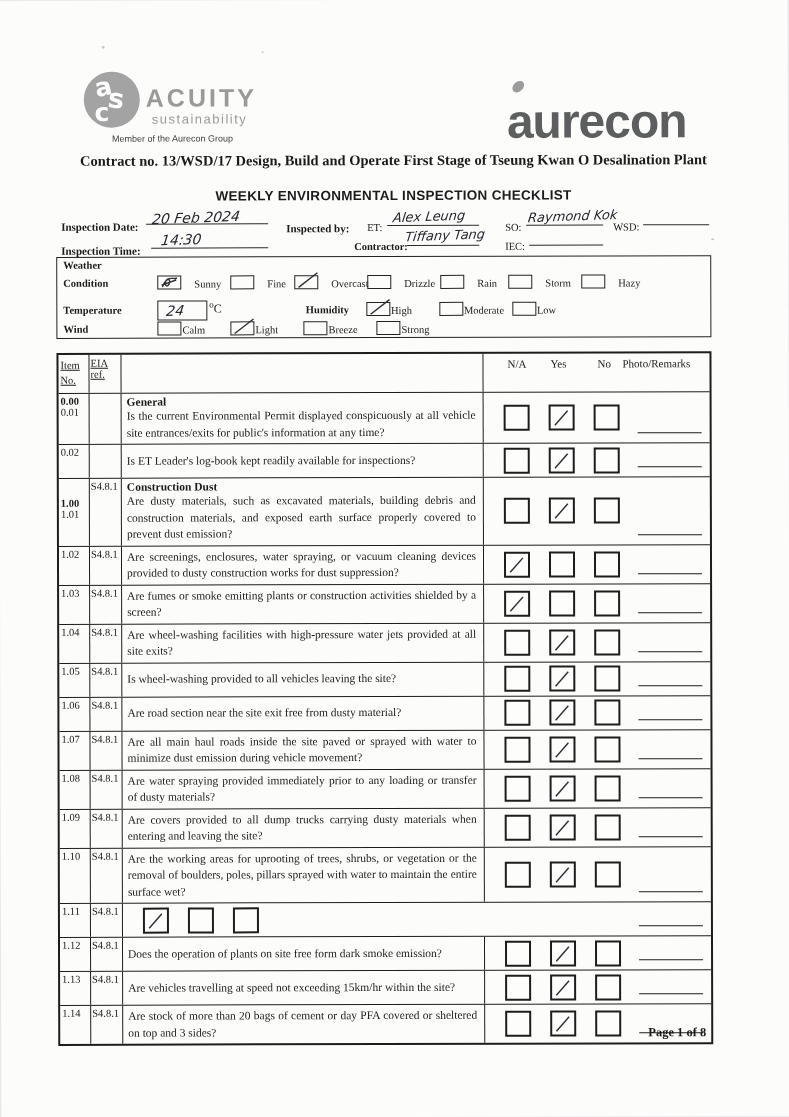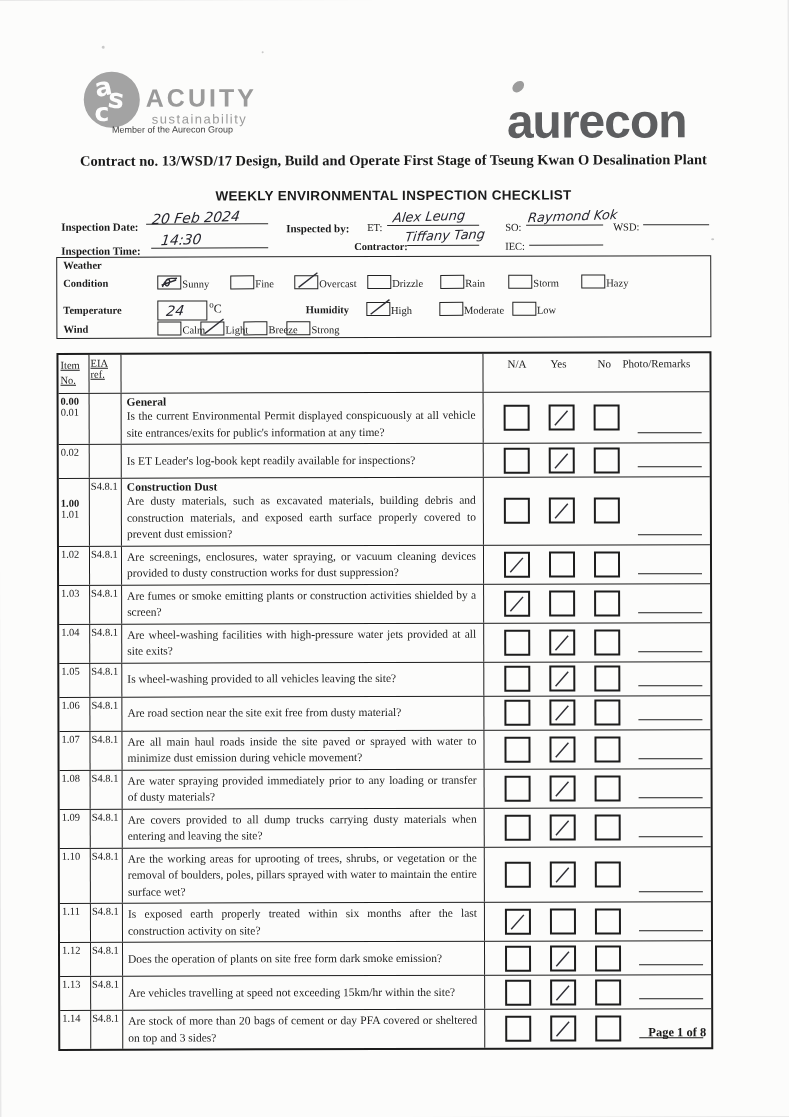--- a/index.html
+++ b/index.html
@@ -4,21 +4,21 @@
 <style>
   * { margin:0; padding:0; box-sizing:border-box; }
   html,body { background:#e8e8e8; }
   body { width:789px; height:1117px; font-family:"Liberation Serif", serif; color:#1b1b1b; }
   #sheet { position:relative; width:789px; height:1117px; background:#fcfcfb; overflow:hidden; transform:rotate(-0.15deg); }
 
   
   #acuity-logo { position:absolute; left:84px; top:70px; width:58px; height:58px; }
   #acuity-word { position:absolute; left:147px; top:83px; color:#9a9a9a; font-family:"Liberation Sans",sans-serif; font-weight:bold; font-size:25px; letter-spacing:3px; }
   #acuity-sub  { position:absolute; left:153px; top:111px; color:#9a9a9a; font-family:"Liberation Sans",sans-serif; font-size:13px; letter-spacing:1.5px; }
-  #acuity-member { position:absolute; left:113px; top:124px; color:#3f3f3f; font-family:"Liberation Sans",sans-serif; font-size:9px; }
+  #acuity-member { position:absolute; left:113px; top:133px; color:#3f3f3f; font-family:"Liberation Sans",sans-serif; font-size:9px; }
   #aurecon { position:absolute; left:508px; top:98px; color:#5d5e60; font-family:"Liberation Sans",sans-serif; font-weight:bold; font-size:48px; letter-spacing:-1px; line-height:1; }
   #aurecon-leaf { position:absolute; left:513px; top:82px; width:13px; height:10px; background:#9c9c9c; border-radius:60% 40% 60% 40%; transform:rotate(-25deg); }
 
   #contract-title { position:absolute; left:0; top:152px; width:100%; text-align:center; font-weight:bold; font-size:14.5px; }
   #checklist-title { position:absolute; left:0; top:188px; width:100%; text-align:center; font-family:"Liberation Sans",sans-serif; font-weight:bold; font-size:13.5px; letter-spacing:.3px; }
 
   
   .lbl { position:absolute; font-weight:bold; font-size:11px; white-space:nowrap; }
   .fline { position:absolute; border-bottom:1.2px solid #2a2a2a; height:16px; }
   .hw { position:absolute; font-family:"DejaVu Sans",sans-serif; font-style:italic; color:#26262e; white-space:nowrap; transform:rotate(-2deg) skewX(-9deg); }
@@ -28,31 +28,31 @@
   #weather-title { position:absolute; left:6px; top:2px; font-weight:bold; font-size:10.5px; }
   .wrow { position:absolute; left:6px; display:flex; align-items:center; }
   .wlabel { width:94px; font-weight:bold; font-size:10.5px; flex:none; }
   .wopt { display:flex; align-items:flex-end; flex:none; }
   .wbox { position:relative; width:24px; height:14px; border:1.5px solid #222; flex:none; }
   .wbox svg { position:absolute; left:0; top:0; width:100%; height:100%; overflow:visible; display:none; }
   .wopt.checked .wbox svg.mark-slash { display:block; }
   .wopt.checked.scribble .wbox svg.mark-scribble { display:block; }
   .wtext { font-size:10.5px; margin-left:1px; }
   #row-condition { top:18px; }
-  #row-condition .wopt { width:73px; }
+  #row-condition .wopt { width:73px;gap:12px; }
   #row-condition .wopt:nth-child(3) { width:64px; }
   #row-condition .wopt:nth-child(6) { width:68px; }
   #row-temp { top:41px; }
   #temp-box { position:relative; width:50px; height:20px; border:1.5px solid #222; margin-top:2px; }
   #temp-unit { font-size:12px; margin:0 0 4px 2px; }
   #temp-unit sup { font-size:9px; }
   #humidity-label { font-weight:bold; font-size:10.5px; margin-left:84px; width:60px; }
   #row-temp .wopt { width:73px; }
   #row-wind { top:64px; }
-  #row-wind .wopt { width:43px; }
+  #row-wind .wopt { width:73px; }
 
   
   #checklist-table { position:absolute; left:57px; top:352px; width:655px; border:2px solid #1d1d1d; display:flex; flex-direction:column; }
   .trow { display:flex; border-top:1.5px solid #1d1d1d; min-height:34px; }
   .trow:first-child { border-top:none; }
   .c-item { width:31px; flex:none; border-right:1.5px solid #1d1d1d; font-size:10.5px; padding:2px 1px 2px 2px; }
   .c-eia  { width:32px; flex:none; border-right:1.5px solid #1d1d1d; font-size:10.5px; padding:2px 1px; }
   .c-q    { width:362px; flex:none; border-right:1.5px solid #1d1d1d; padding:2px 7px 3px 5px; display:flex; flex-direction:column; justify-content:center; }
   .c-checks { flex:1; position:relative; display:flex; align-items:center; padding-left:20px; }
   .section-heading { font-weight:bold; font-size:11.5px; }
@@ -576,24 +576,20 @@
       </div>
       <div class="remark-line"></div>
     </div>
   </div>
 
   <div class="trow">
     <div class="c-item">
       <span class="item-wrap"><span class="item-num">1.11</span></span>
     </div>
     <div class="c-eia">S4.8.1</div>
-    <div class="c-q">
-
-      <div class="question">Is exposed earth properly treated within six months after the last construction activity on site?</div>
-    </div>
     <div class="c-checks">
       <div class="cb checked">
         <svg viewBox="0 0 26 26">
               <line x1="5" y1="22" x2="20" y2="5" stroke="#2e2e35" stroke-width="1.7"></line>
             </svg>
       </div>
       <div class="cb">
         
       </div>
       <div class="cb">

